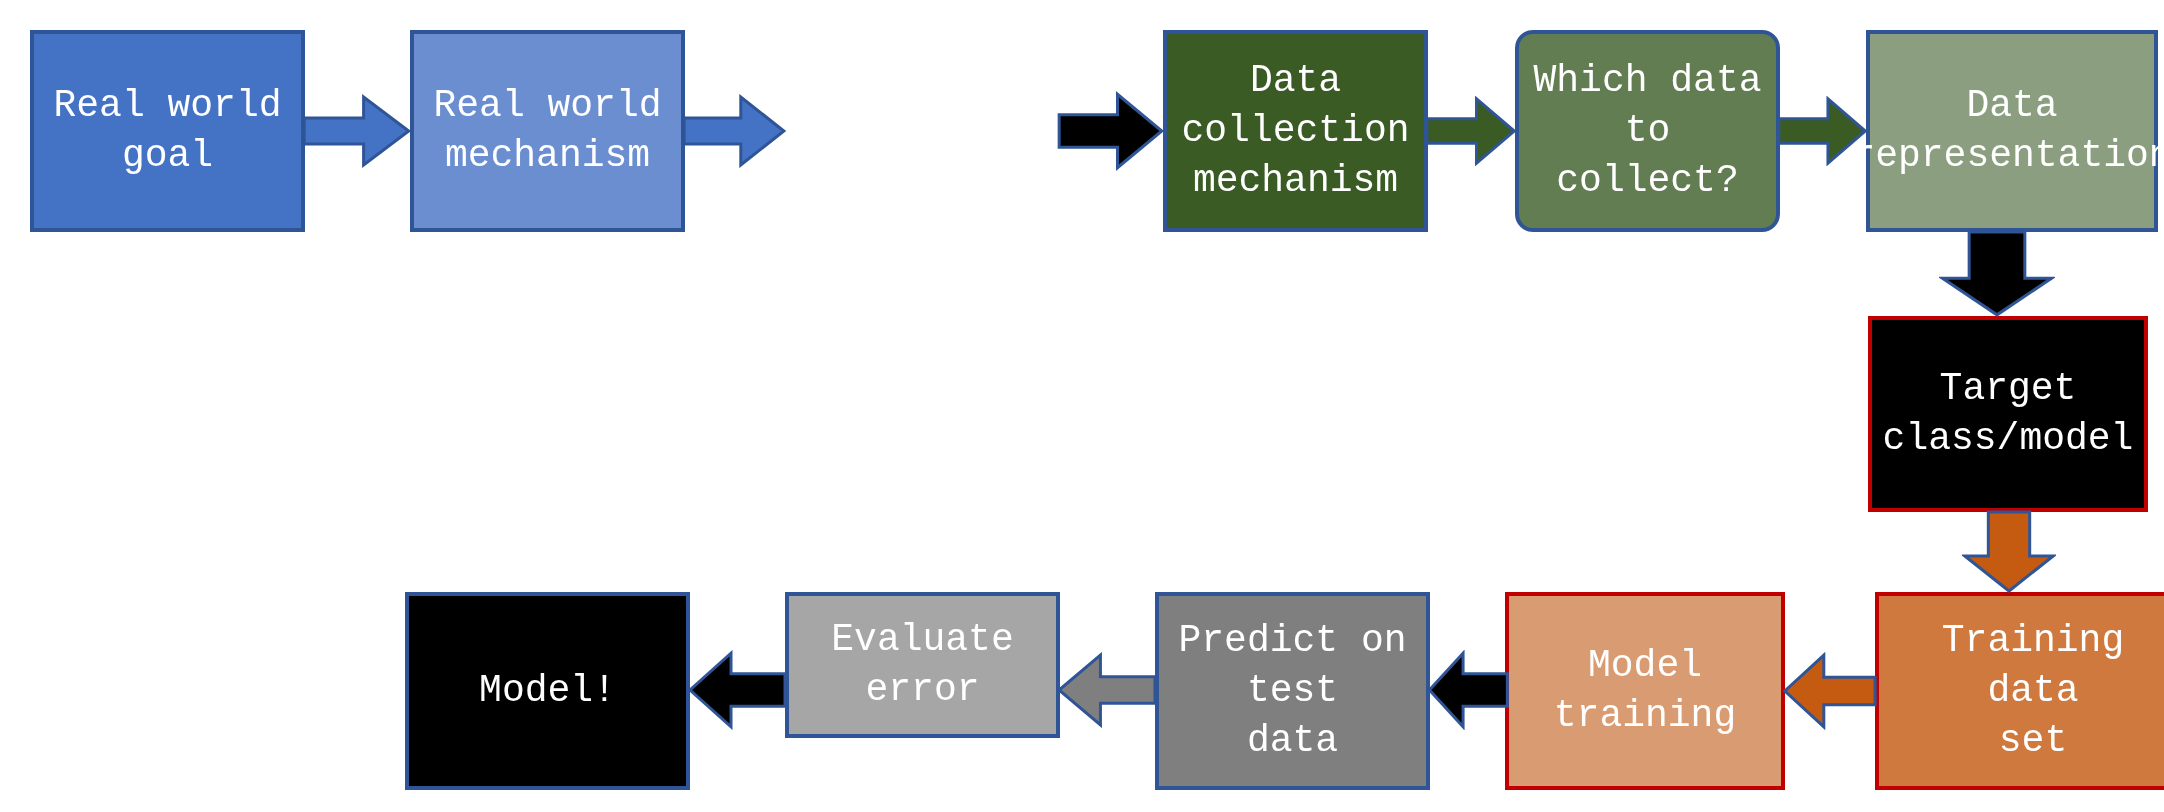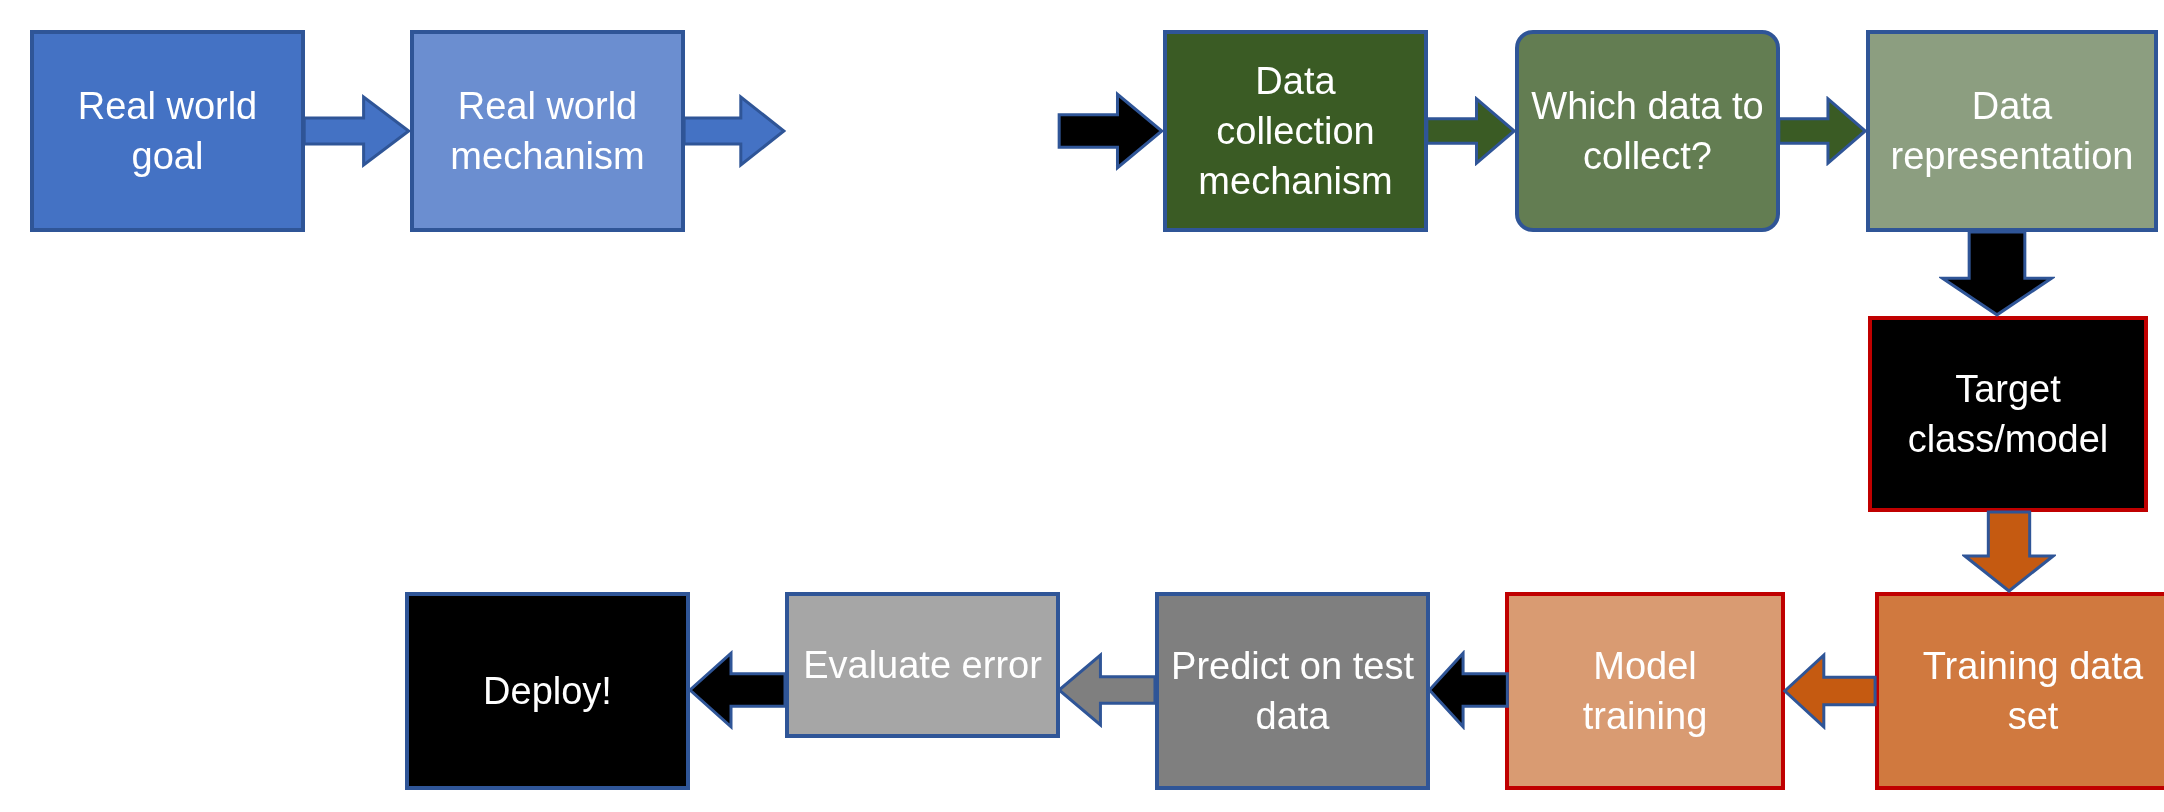--- a/index.html
+++ b/index.html
@@ -6,21 +6,21 @@
     margin: 0;
     padding: 0;
     background: #ffffff;
   }
   .canvas {
     position: relative;
     width: 2164px;
     height: 812px;
     background: #ffffff;
     overflow: hidden;
-    font-family: Liberation Sans, sans-serif;
+    font-family: Liberation Mono, monospace;
   }
   .node {
     position: absolute;
     box-sizing: border-box;
     border: 4px solid #2F5597;
     display: flex;
     align-items: center;
     justify-content: center;
     text-align: center;
     white-space: pre-line;
@@ -79,21 +79,21 @@
 data</span>
   </div>
   <div class="node" style="left: 1505px; top: 592px; width: 280px; height: 198px; background: rgb(217, 155, 114); border-color: rgb(192, 0, 0); color: rgb(255, 255, 255);">
     <span>Model
 training</span>
   </div>
   <div class="node" style="left: 785px; top: 592px; width: 275px; height: 146px; background: rgb(166, 166, 166); border-color: rgb(47, 85, 151); color: rgb(255, 255, 255);">
     <span>Evaluate error</span>
   </div>
   <div class="node" style="left: 405px; top: 592px; width: 285px; height: 198px; background: rgb(0, 0, 0); border-color: rgb(47, 85, 151); color: rgb(255, 255, 255);">
-    <span>Deploy!</span>
+    <span>Model!</span>
   </div>
 
   <div class="arrow" style="left:302px; top:94px; width:110px; height:74px;">
     <svg viewBox="0 0 100 74" preserveAspectRatio="none">
       <polygon points="2,24 56,24 56,3 97,37 56,71 56,50 2,50" stroke-width="3" vector-effect="non-scaling-stroke" fill="#4472C4" stroke="#2F5597"></polygon>
     </svg>
   </div>
   <div class="arrow" style="left:682px; top:94px; width:105px; height:74px;">
     <svg viewBox="0 0 100 74" preserveAspectRatio="none">
       <polygon points="2,24 56,24 56,3 97,37 56,71 56,50 2,50" stroke-width="3" vector-effect="non-scaling-stroke" fill="#4472C4" stroke="#2F5597"></polygon>

